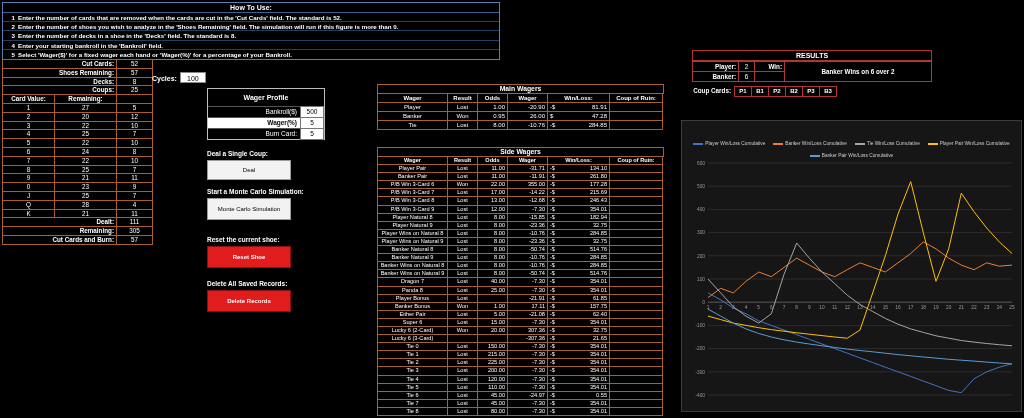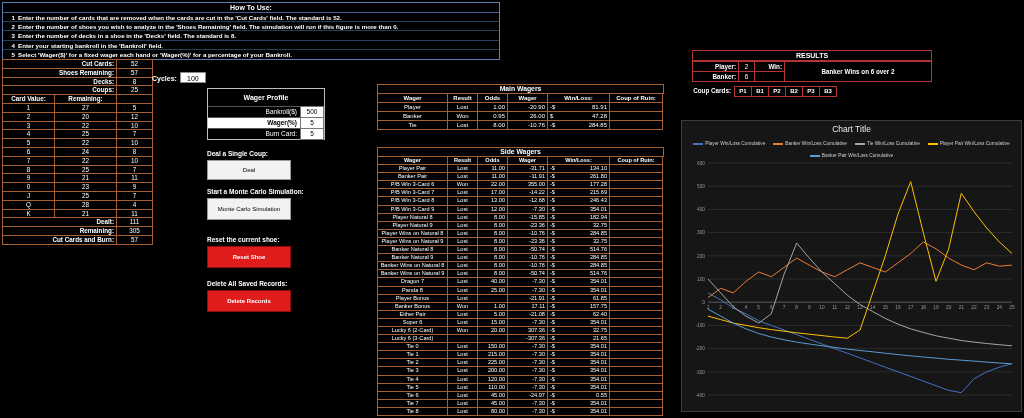--- a/index.html
+++ b/index.html
@@ -663,21 +663,20 @@
         <div class="coup-cell">B1</div>
         <div class="coup-cell">P2</div>
         <div class="coup-cell">B2</div>
         <div class="coup-cell">P3</div>
         <div class="coup-cell">B3</div>
       </div>
   </div>
 </div>
 
 <div class="abs chart" style="left:681px; top:120px; width:341px; height:292px;">
-  <div class="chart-title">Chart Title</div>
   <div class="chart-legend" id="chart-legend"><span class="lg-item">
         <span class="lg-swatch" style="background: rgb(68, 114, 196);"></span>
         <span class="lg-label">Player Win/Loss Cumulative</span>
       </span><span class="lg-item">
         <span class="lg-swatch" style="background: rgb(237, 125, 49);"></span>
         <span class="lg-label">Banker Win/Loss Cumulative</span>
       </span><span class="lg-item">
         <span class="lg-swatch" style="background: rgb(165, 165, 165);"></span>
         <span class="lg-label">Tie Win/Loss Cumulative</span>
       </span><span class="lg-item">

